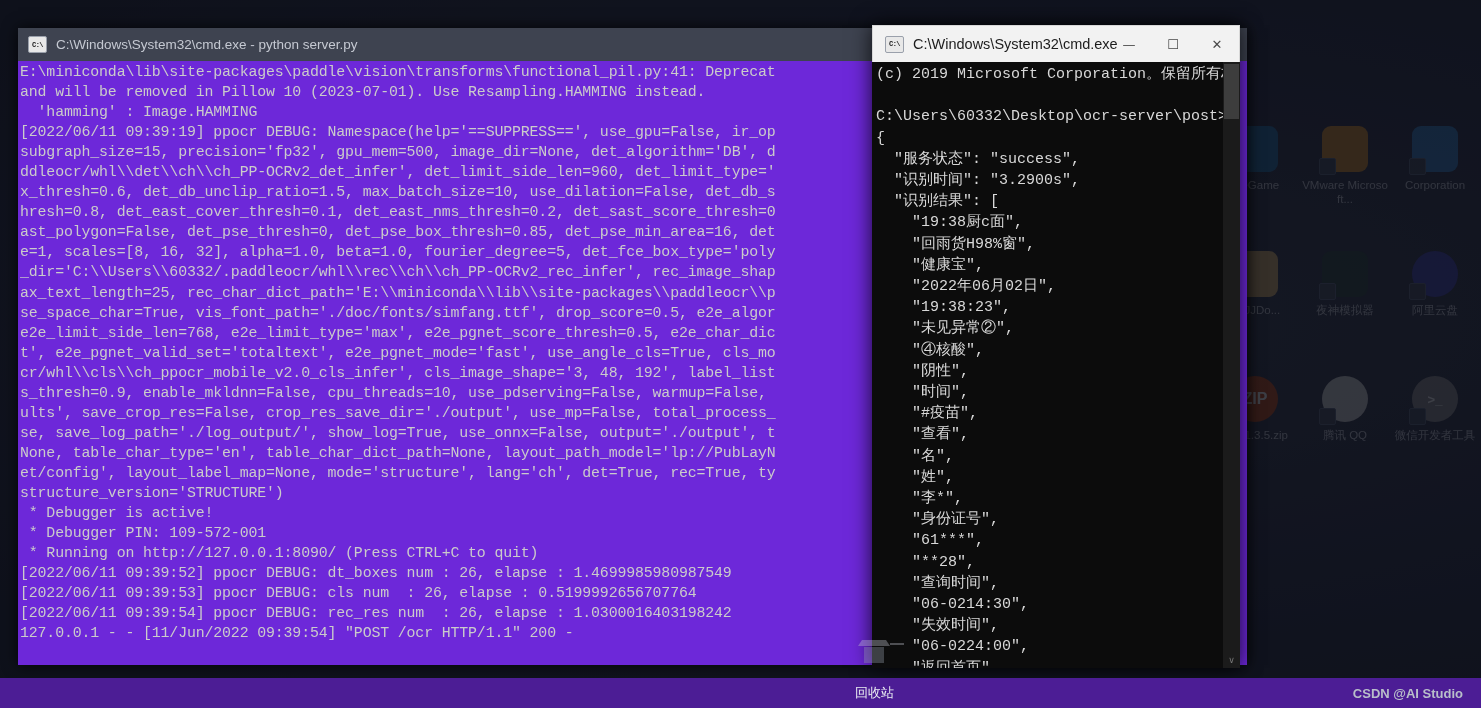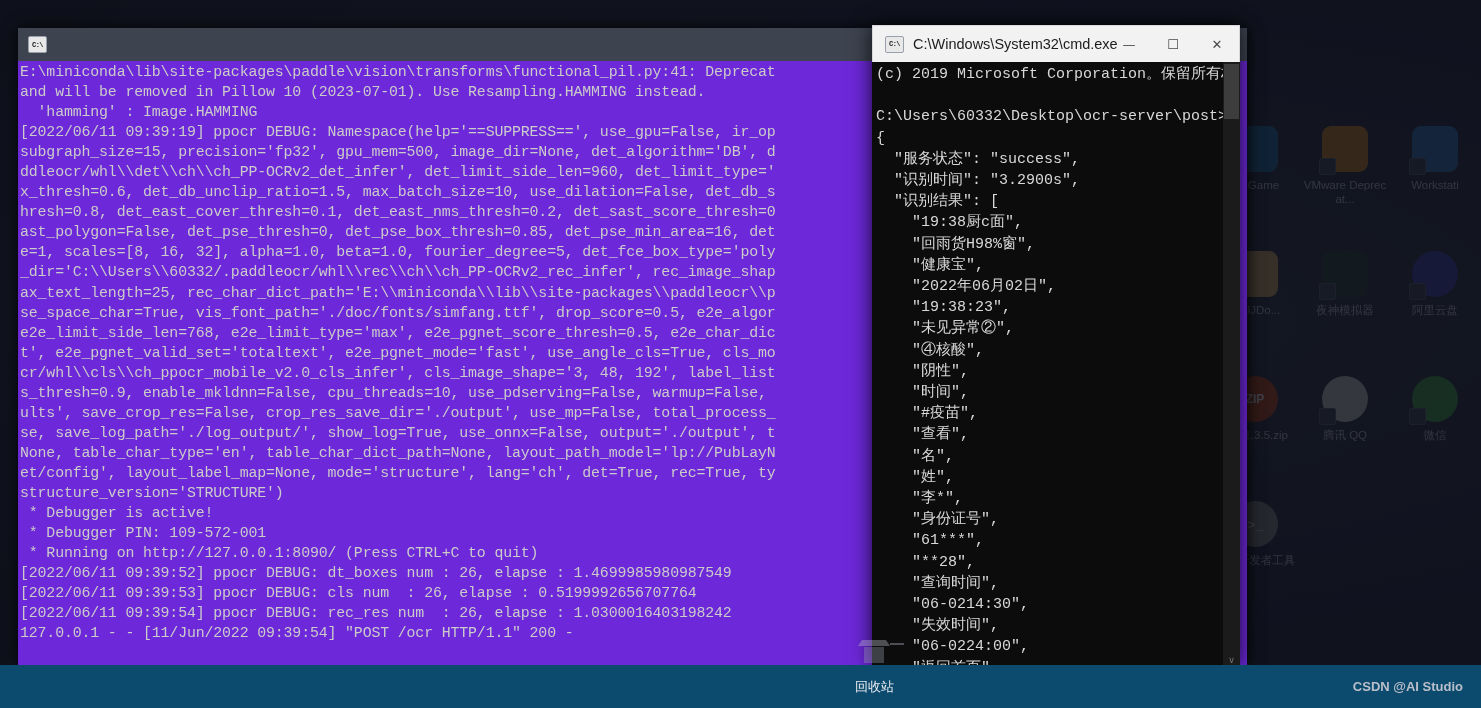--- a/index.html
+++ b/index.html
@@ -216,22 +216,22 @@
     color: #d8d8d8;
     white-space: pre;
     padding: 2px 0 0 4px;
   }
 
   
   #bottombar {
     position: absolute;
     left: 0; bottom: 0;
     width: 100%;
-    height: 43px;
-    background: #0c4a6e;
+    height: 30px;
+    background: #4c1d95;
     display: flex;
     align-items: center;
   }
   #recycle-label {
     margin-left: 855px;
     font-size: 13px;
     color: #e9ecf1;
   }
   #watermark {
     position: absolute;
@@ -256,64 +256,61 @@
 
 <div id="desktop"></div>
 
 <div id="icon-grid">
   <div class="dicon">
     <div class="glyph" style="background:#1c6ea8"></div>
     <div class="lbl">WeGame</div>
   </div>
   <div class="dicon">
     <div class="glyph" style="background:#d98c21"></div>
-    <div class="lbl">VMware Deprecat...</div>
+    <div class="lbl">VMware Microsoft...</div>
   </div>
   <div class="dicon">
     <div class="glyph" style="background:#2e7fc4"></div>
-    <div class="lbl">Workstati</div>
+    <div class="lbl">Corporation</div>
   </div>
 
   <div class="dicon">
     <div class="glyph" style="background:#d9b168"></div>
     <div class="lbl">PFJJDo...</div>
   </div>
   <div class="dicon">
     <div class="glyph" style="background:#1f3a33"></div>
     <div class="lbl">夜神模拟器</div>
   </div>
 
   <div class="dicon">
     <div class="glyph" style="background:#3a3ab0;border-radius:50%"></div>
     <div class="lbl">阿里云盘</div>
   </div>
   <div class="dicon">
-    <div class="glyph" style="background:#c2410c;border-radius:50%;font-size:12px">ZIP</div>
+    <div class="glyph" style="background:#c2410c;border-radius:50%;font-size:16px">ZIP</div>
     <div class="lbl">ant_1.3.5.zip</div>
   </div>
   <div class="dicon">
     <div class="glyph" style="background:#d4d4d4;border-radius:50%"></div>
     <div class="lbl">腾讯 QQ</div>
   </div>
 
-  <div class="dicon">
-    <div class="glyph" style="background:#3fa94a;border-radius:50%"></div>
-    <div class="lbl">微信</div>
-  </div>
   <div class="dicon">
     <div class="glyph" style="background:#8d8d8d;border-radius:50%;font-size:13px">&gt;_</div>
     <div class="lbl">微信开发者工具</div>
   </div>
 </div>
 
 <div id="desktop-dim"></div>
 
 <div id="win-back">
   <div id="win-back-title">
     <div class="cmd-badge">C:\</div>
+    <div class="t">C:\Windows\System32\cmd.exe - python  server.py</div>
     <div class="winbtns">
       <div class="winbtn">—</div>
       <div class="winbtn">☐</div>
       <div class="winbtn">✕</div>
     </div>
   </div>
   <div id="win-back-body">
     <div class="term">E:\miniconda\lib\site-packages\paddle\vision\transforms\functional_pil.py:41: Deprecat
 and will be removed in Pillow 10 (2023-07-01). Use Resampling.HAMMING instead.
   'hamming' : Image.HAMMING

